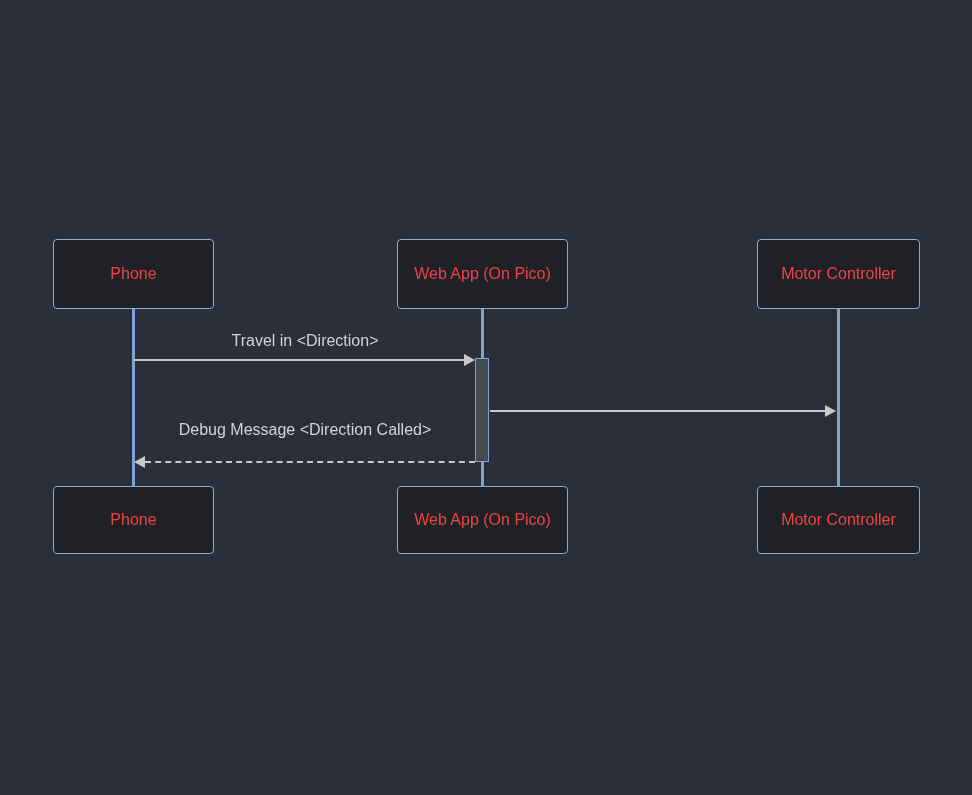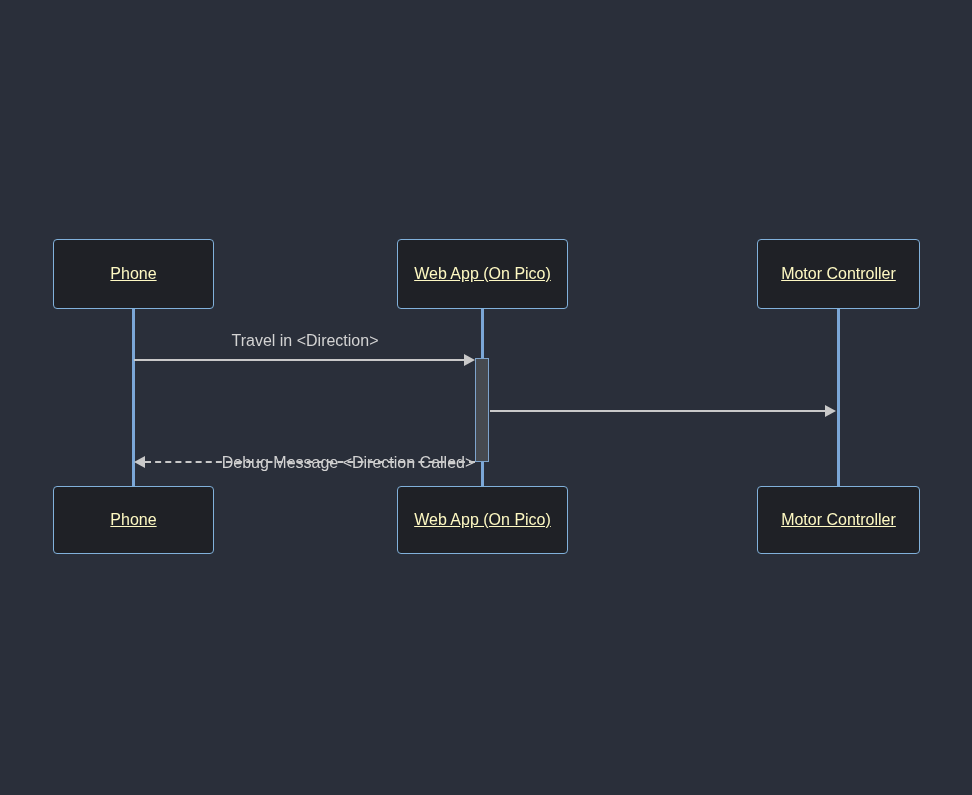--- a/index.html
+++ b/index.html
@@ -16,25 +16,24 @@
     overflow: hidden;
   }
   .actor-box {
     position: absolute;
     background: #1f2126;
     border: 1px solid #81b1db;
     border-radius: 4px;
     display: flex;
     align-items: center;
     justify-content: center;
-    color: #fef9c3;
+    color: #ef4444;
     font-size: 16px;
     box-sizing: border-box;
     text-align: center;
-    text-decoration: underline;
   }
   .lifeline {
     position: absolute;
     width: 3px;
     background: #7ba7d7;
   }
   .signal-line {
     position: absolute;
     height: 0;
     border-top: 2px solid #c9c9c9;
@@ -93,21 +92,21 @@
 
   <div class="msg-label" style="left:305px; top:331px;text-align:center;">Travel in &lt;Direction&gt;</div>
   <div class="signal-line" style="left:134px; top:359px; width:330px;"></div>
   <div class="arrowhead right" style="left:464px; top:354px;"></div>
 
   <div class="activation" style="left:475px; top:358px; width:14px; height:104px;"></div>
 
   <div class="signal-line" style="left:490px; top:410px; width:335px;"></div>
   <div class="arrowhead right" style="left:825px; top:405px;"></div>
 
-  <div class="msg-label" style="left:305px; top:453px;margin-left:43px;">Debug Message &lt;Direction Called&gt;</div>
+  <div class="msg-label" style="left:305px; top:420px;">Debug Message &lt;Direction Called&gt;</div>
   <div class="signal-line dashed" style="left:145px; top:461px; width:330px;"></div>
   <div class="arrowhead left" style="left:134px; top:456px;"></div>
 
   <div class="actor-box" style="left:53px; top:486px; width:161px; height:68px;">
     <span>Phone</span>
   </div>
   <div class="actor-box" style="left:397px; top:486px; width:171px; height:68px;">
     <span>Web App (On Pico)</span>
   </div>
   <div class="actor-box" style="left:757px; top:486px; width:163px; height:68px;">

